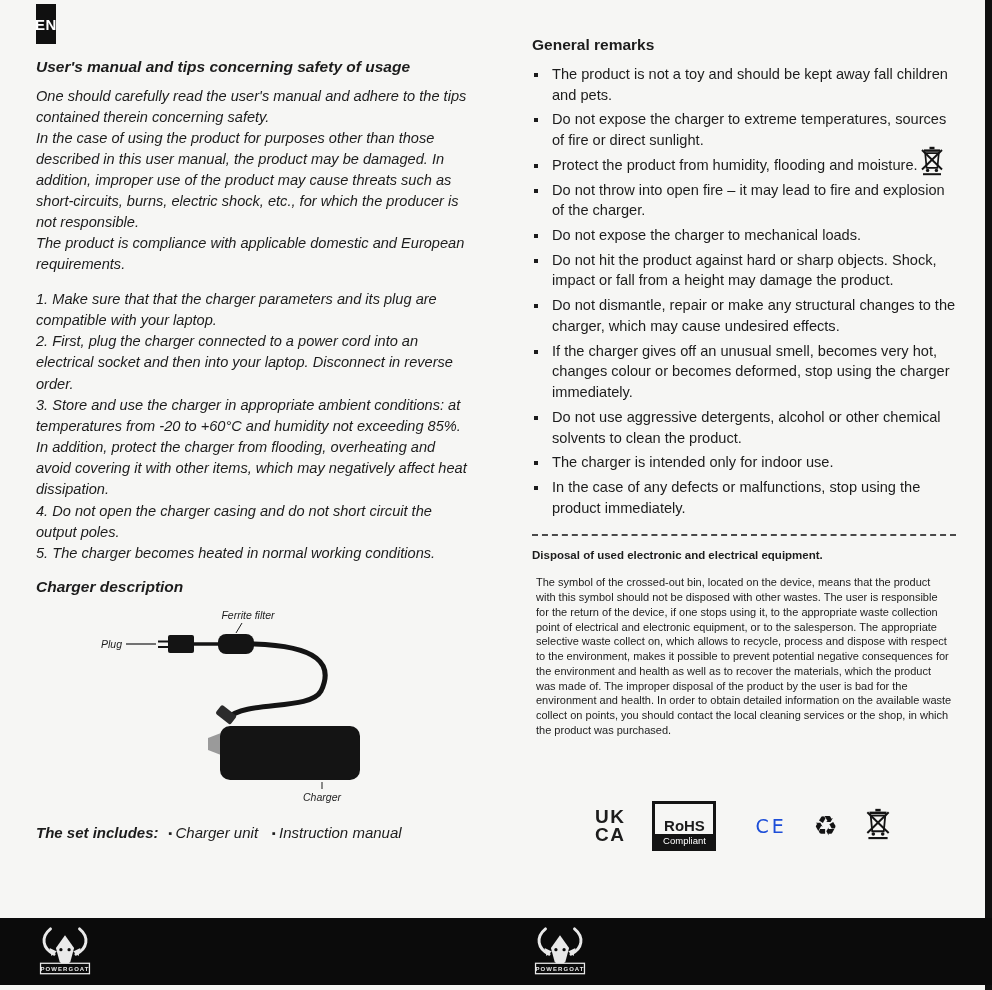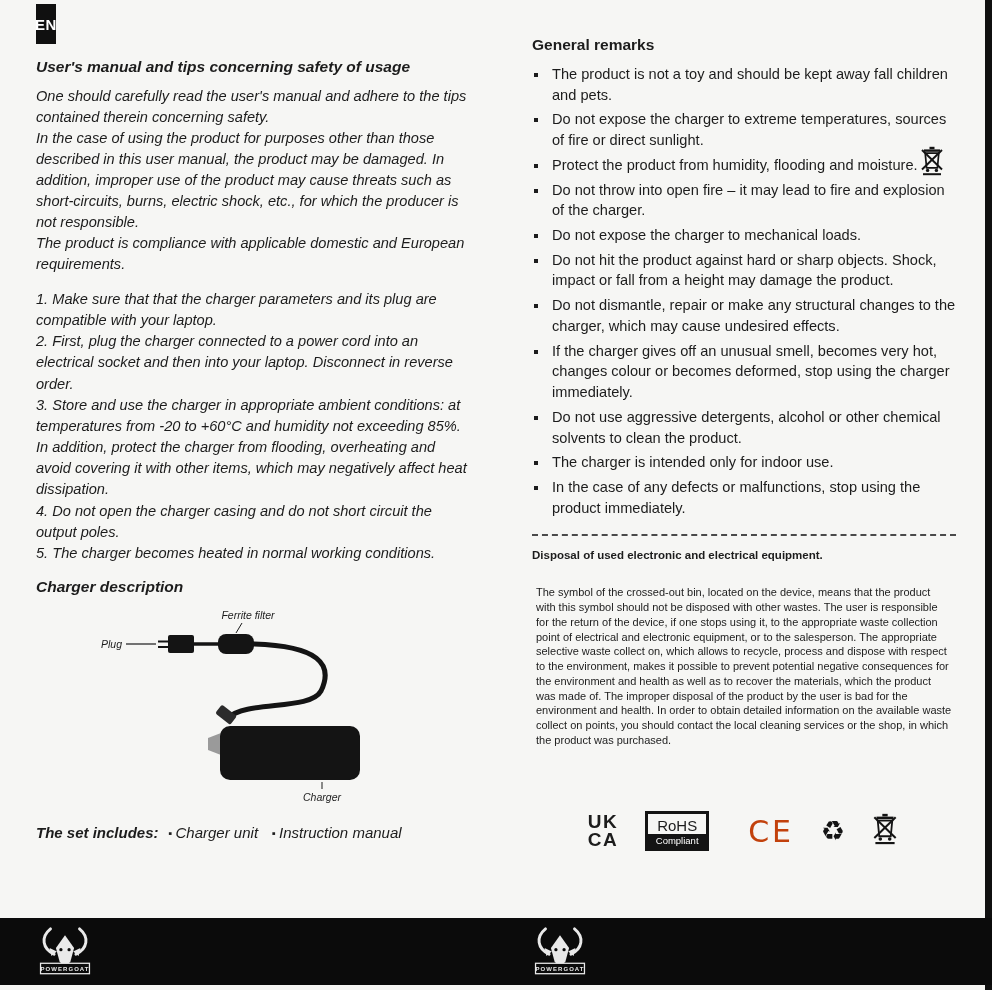--- a/index.html
+++ b/index.html
@@ -30,29 +30,29 @@
   .includes-row { display:flex; align-items:baseline; gap:10px; font-size:15px; margin-top:14px; }
   .includes-row .lbl { font-weight:bold; }
   .inc-item::before { content:"▪ "; font-size:11px; position:relative; top:-1px; }
   .inc-item { margin-right:4px; }
 
   ul.remarks { list-style:square outside; margin:0; padding-left:17px; font-size:14.6px; line-height:1.42; }
   ul.remarks li { margin-bottom:4px; padding-left:3px; }
 
   .divider { border:none; border-top:2px dashed #4a4a4a; margin:16px 0 13px; }
 
-  .disposal h3 { font-size:11.5px; margin:0 0 24px; font-weight:bold; }
+  .disposal h3 { font-size:11.5px; margin:0 0 14px; font-weight:bold; }
   .disposal p  { font-size:11px; line-height:1.34; margin:4px; }
 
   .marks-row { display:flex; align-items:center; gap:27px; justify-content:center; margin-top:64px; padding-right:2px; }
   .ukca { font-weight:bold; font-size:19px; line-height:.95; letter-spacing:1.5px; }
   .rohs { border:3px solid #141414; text-align:center; width:64px; }
-  .rohs .t { font-weight:normal; font-size:15px; padding:3px 0 0; }
+  .rohs .t { font-weight:bold; font-size:15px; padding:13px 0 0; }
   .rohs .c { background:#141414; color:#fff; font-size:9.5px; padding:1px 0 2px; }
-  .ce { font-size:30px; letter-spacing:3px; color:#c2410c; font-family:"DejaVu Sans",sans-serif;margin-left:12px; }
+  .ce { font-size:19px; letter-spacing:3px; color:#1d4ed8; font-family:"DejaVu Sans",sans-serif;margin-left:12px; }
   .recycle { font-size:27px; color:#141414; line-height:1; }
 
   .bin-top { position:absolute; left:920px; top:146px; }
 
   .footer {
     position:absolute; left:0; top:918px; width:100%; height:67px;
     background:#0b0b0b;
   }
   .goat { position:absolute; top:7px; }
   .goat-1 { left:36px; }

